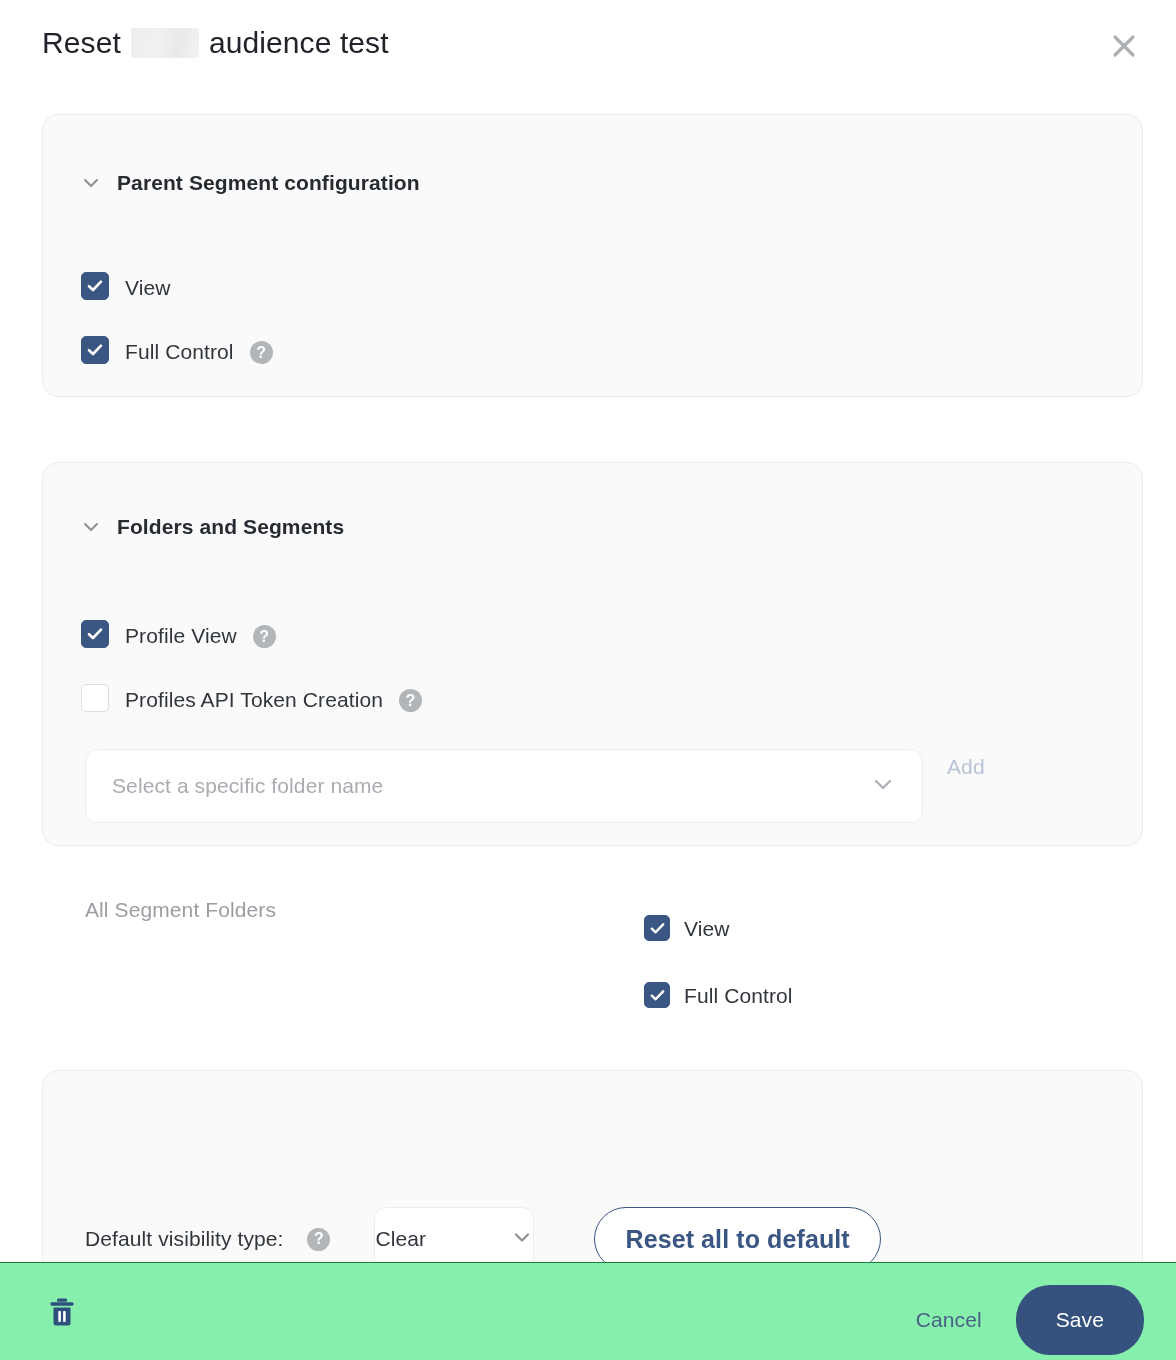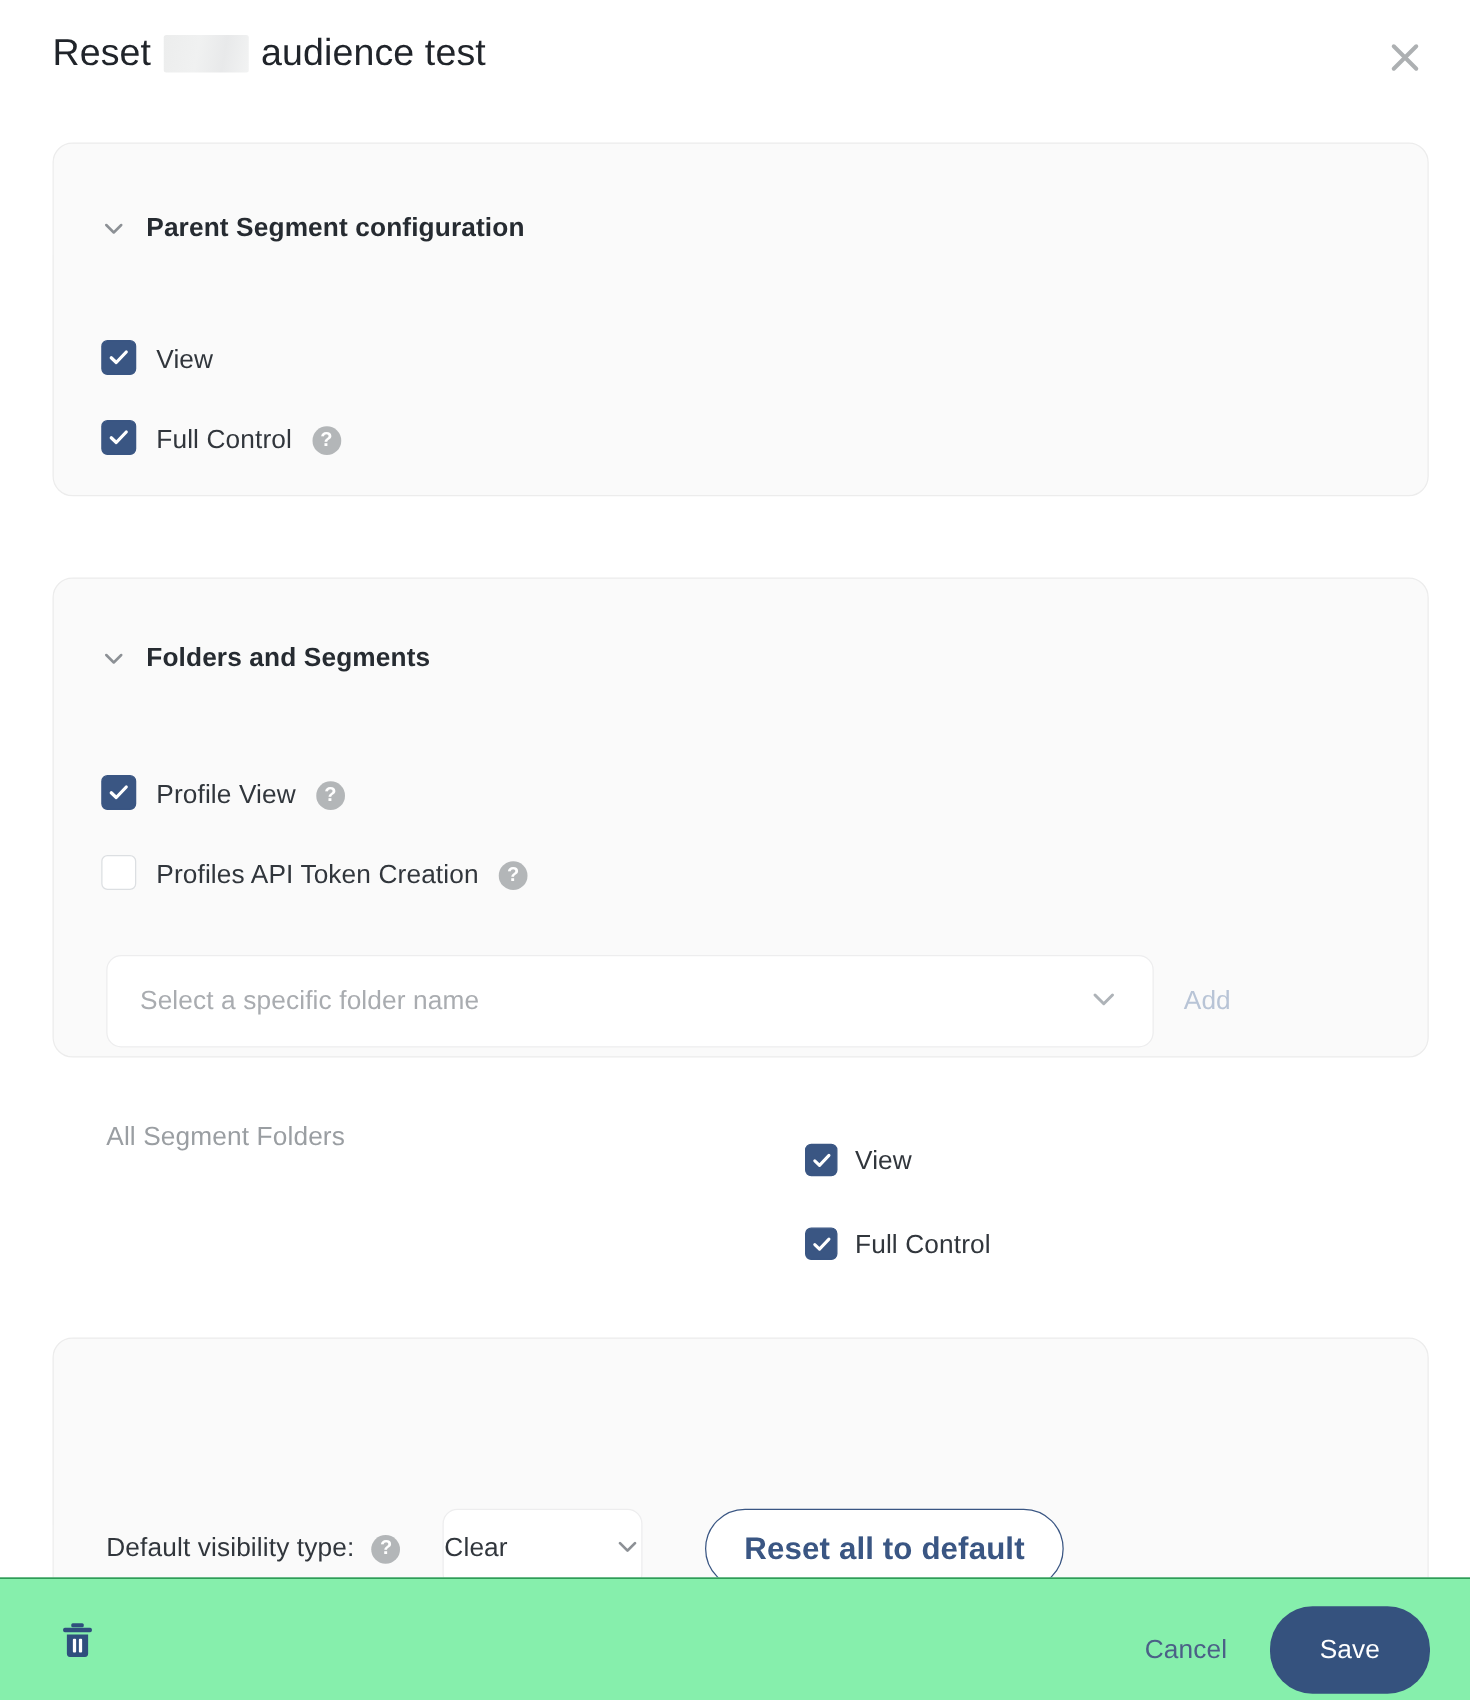--- a/index.html
+++ b/index.html
@@ -146,23 +146,22 @@
     flex: 0 0 auto;
     cursor: pointer;
     line-height: 1;
     font-family: "Liberation Sans", sans-serif;
   }
 
   
   .select-row {
     position: absolute;
     left: 42px;
-    top: 301px;
-    display: flex;
-    align-items: center;
+    top: 286px;
+    display: flex;
     gap: 20px;
   }
   .folder-select {
     width: 838px;
     height: 74px;
     box-sizing: border-box;
     background: #ffffff;
     border: 1px solid #ededee;
     border-radius: 12px;
     display: flex;
@@ -212,21 +211,21 @@
   .seg-perms .cbrow { position: relative; gap: 14px; }
   .seg-perms .cbox { width: 26px; height: 26px; }
 
   
   .visibility-row {
     position: absolute;
     left: 42px;
     top: 136px;
     display: flex;
     align-items: center;
-    gap: 14px;
+    gap: 24px;
   }
   .visibility-label {
     font-size: 21px;
     color: #31363c;
     letter-spacing: 0.1px;
     white-space: nowrap;
   }
   .clear-select {
     margin-left: 20px;
     width: 160px;

